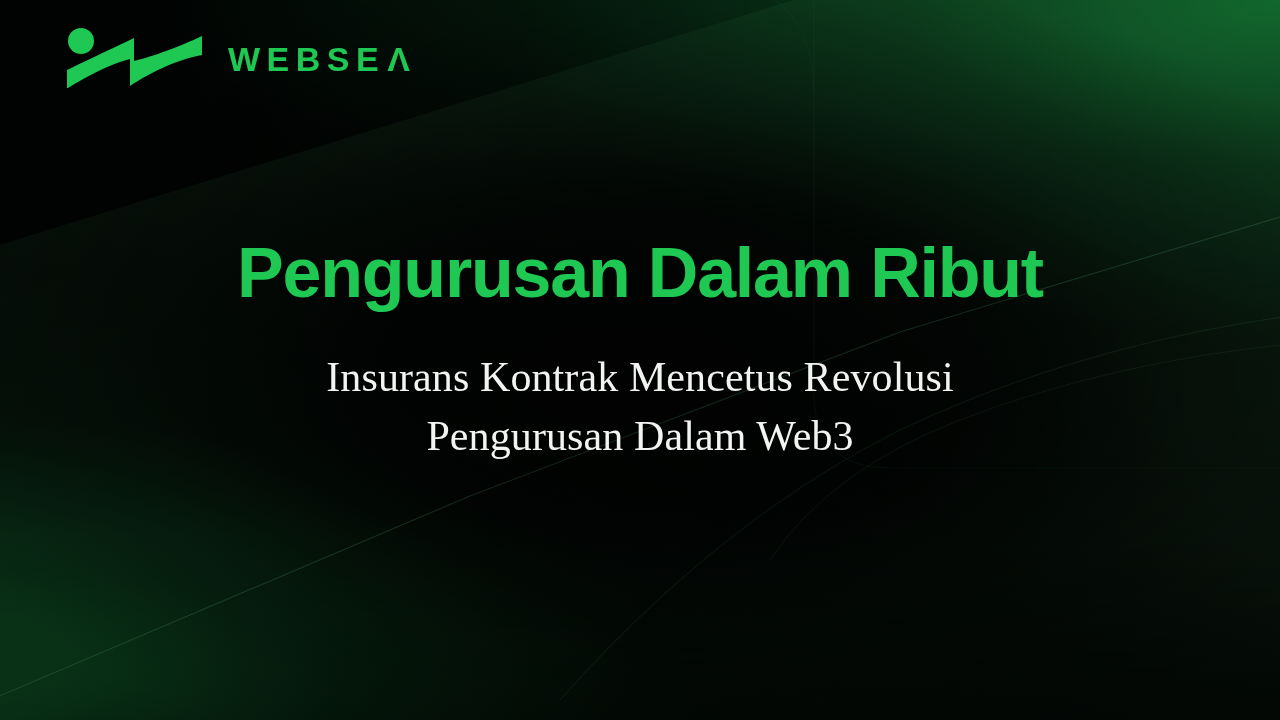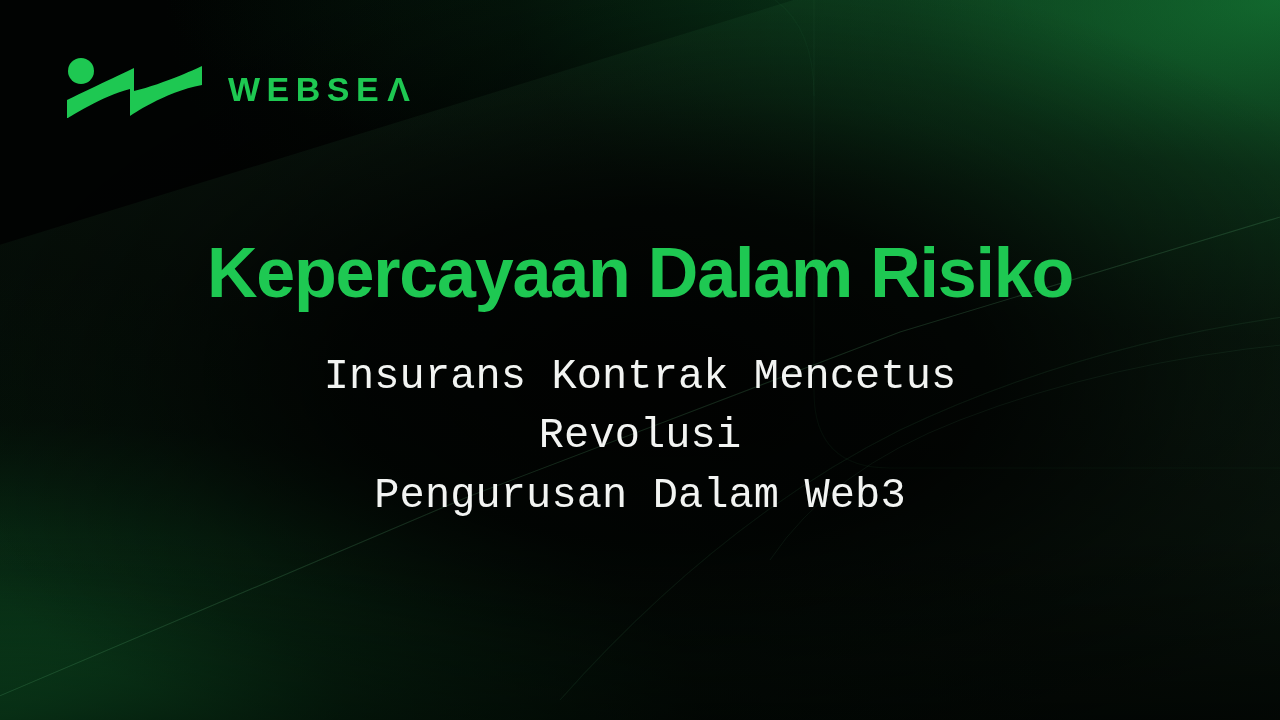--- a/index.html
+++ b/index.html
@@ -96,21 +96,21 @@
     inset: 0;
     width: 1280px;
     height: 720px;
     pointer-events: none;
   }
 
   
   .logo {
     position: absolute;
     left: 64px;
-    top: 58px;
+    top: 28px;
     display: flex;
     align-items: center;
     gap: 22px;
     z-index: 5;
   }
   .logo-mark { display: block; }
   .logo-word {
     font-family: "Liberation Sans", sans-serif;
     font-weight: 700;
     font-size: 34px;
@@ -138,21 +138,21 @@
     font-family: "Liberation Sans", sans-serif;
     font-weight: 700;
     font-size: 70px;
     line-height: 1.08;
     letter-spacing: -1.2px;
     white-space: nowrap;
   }
   .subhead {
     margin: 36px auto 0;
     width: 860px;
-    font-family: Liberation Mono, monospace;
+    font-family: Liberation Serif, serif;
     font-weight: 400;
     font-size: 42px;
     line-height: 1.42;
     letter-spacing: .1px;
     color: #f2f4f2;
   }
   .subhead-line { display: block; }
 </style>
 </head>
 <body>
@@ -194,20 +194,20 @@
                L70 10
                C70 10 34 27 3 42 Z" fill="#1ec852"></path>
     </svg>
     <div class="logo-word" style="color:#1ec852">
       <span>WEBSE</span>
         <span class="lam">Λ</span>
     </div>
   </div>
 
   <div class="content">
-    <h1 class="headline" style="color:#1ec852">Kepercayaan Dalam Risiko</h1>
+    <h1 class="headline" style="color:#1ec852">Pengurusan Dalam Ribut</h1>
     <p class="subhead">
       <span class="subhead-line">Insurans Kontrak Mencetus Revolusi</span>
       <span class="subhead-line">Pengurusan Dalam Web3</span>
     </p>
   </div>
 
 </div>
 
 </body></html>

